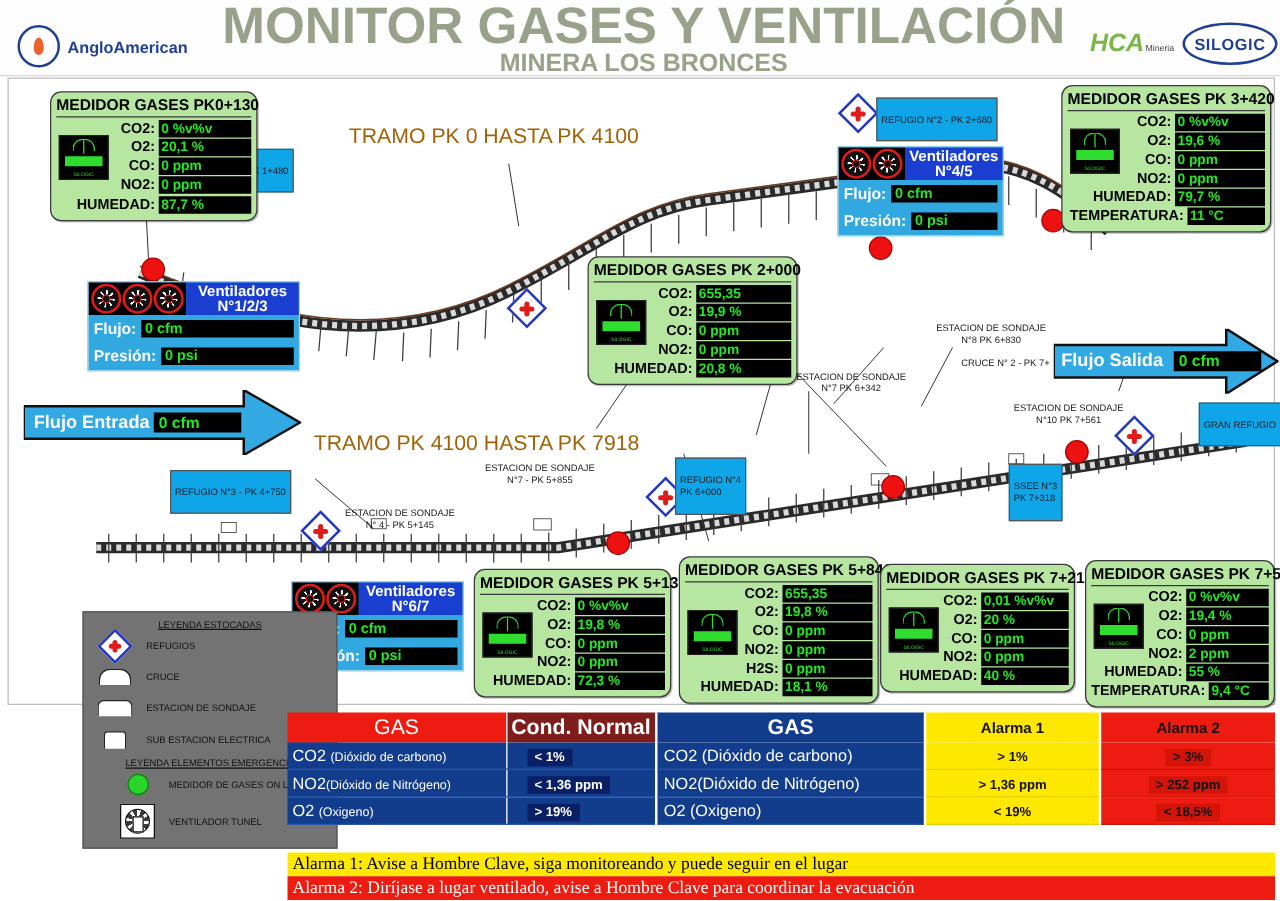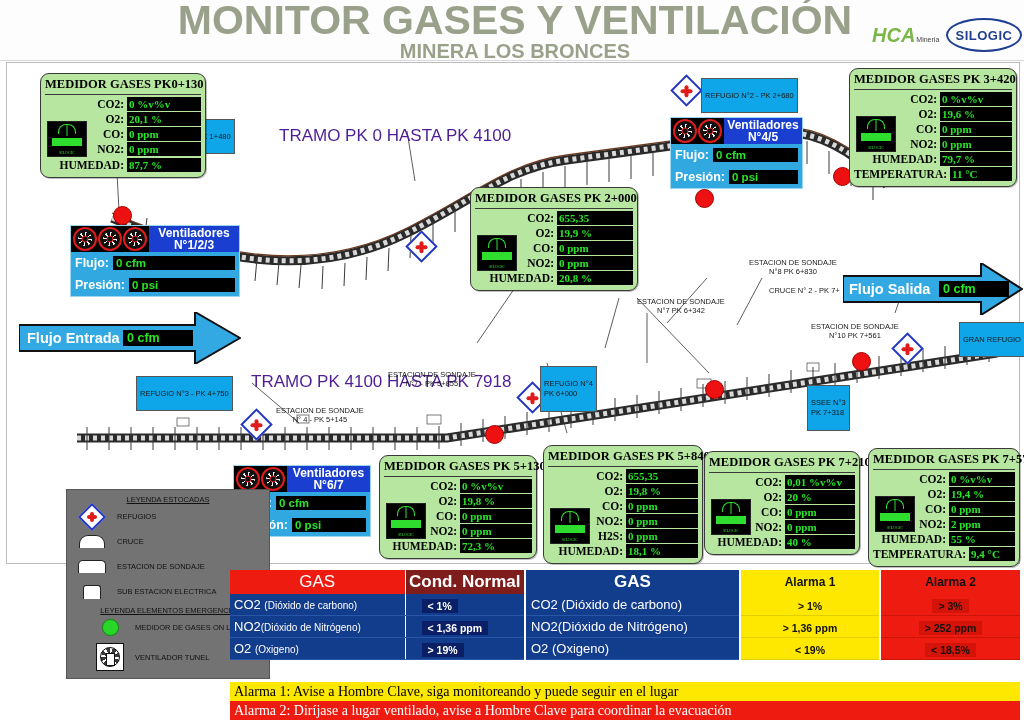--- a/index.html
+++ b/index.html
@@ -27,28 +27,28 @@
   .logo-hca .sub{font-size:7px;color:#444;font-style:normal;font-weight:normal;margin-left:1px;}
   .logo-silogic{position:absolute;left:946px;top:18px;width:72px;height:30px;border:2px solid #1f3f92;border-radius:50%;
     display:flex;align-items:center;justify-content:center;background:#fff;}
   .logo-silogic span{font-size:13px;font-weight:bold;color:#1f3f92;letter-spacing:.5px;}
 
   
   .canvas{position:absolute;left:6px;top:62px;width:1012px;height:500px;border:1px solid #bcbcbc;background:#fff;}
   svg.track{position:absolute;left:0;top:0;width:1012px;height:500px;}
 
   
-  .tramo{position:absolute;font-size:17px;color:#4c1d95;font-weight:normal;white-space:nowrap;margin-top:27px;}
+  .tramo{position:absolute;font-size:17px;color:#a16207;font-weight:normal;white-space:nowrap;}
 
   
   .meter{position:absolute;background:#b6e6a0;border:1px solid #3a3a3a;border-radius:9px;
-    box-shadow:1px 1px 0 rgba(0,0,0,.25);padding:2px 4px 4px 4px;box-sizing:border-box;font-family:Liberation Serif, serif;}
+    box-shadow:1px 1px 0 rgba(0,0,0,.25);padding:2px 4px 4px 4px;box-sizing:border-box;}
   .meter .mtitle{font-size:12.5px;font-weight:bold;color:#000;text-align:center;
     border-bottom:1px solid #3a3a3a;padding:1px 0 2px 0;margin-bottom:2px;white-space:nowrap;}
-  .meter .mbody{display:flex;align-items:flex-end;gap:1px;}
+  .meter .mbody{display:flex;align-items:center;gap:1px;}
   .sensor-ico{width:38px;height:34px;background:#000;border:1px solid #222;flex:0 0 auto;
     position:relative;margin-left:2px;}
   .sensor-ico .ant{position:absolute;left:50%;top:3px;width:1px;height:11px;background:#2fdd2f;transform:translateX(-50%);}
   .sensor-ico .wv{position:absolute;top:2px;left:50%;width:16px;height:9px;transform:translateX(-50%);
      border:1px solid #2fdd2f;border-bottom:none;border-radius:8px 8px 0 0;}
   .sensor-ico .bar{position:absolute;left:4px;right:4px;top:16px;height:8px;background:#2fdd2f;}
   .sensor-ico .lbl{position:absolute;left:0;right:0;bottom:1px;text-align:center;font-size:4px;color:#2fdd2f;}
   .rows{flex:1 1 auto;}
   .mrow{display:flex;align-items:center;justify-content:flex-end;margin-bottom:1px;}
   .mrow .k{font-size:11.5px;font-weight:bold;color:#000;text-align:right;white-space:nowrap;padding-right:3px;}
@@ -148,20 +148,26 @@
     font-size:14px;padding-left:4px;box-sizing:border-box;white-space:nowrap;font-family:Liberation Serif, serif;}
   .alarm1{top:682px;background:#ffe800;color:#000;}
   .alarm2{top:701px;background:#ee1b11;color:#fff;}
 </style>
 </head>
 <body>
 
 <div id="stage">
 
   <div class="header">
+    <div class="logo-anglo">
+      <div class="mark">
+          <i></i>
+        </div>
+      <div class="txt">AngloAmerican</div>
+    </div>
     <div class="hdr-title">MONITOR GASES Y VENTILACIÓN</div>
     <div class="hdr-sub">MINERA LOS BRONCES</div>
     <div class="logo-hca">
       <span>HCA</span><span class="sub">Mineria</span>
     </div>
     <div class="logo-silogic">
       <span>SILOGIC</span>
     </div>
   </div>
 
@@ -343,21 +349,21 @@
     </div>
     <div class="callout plain" style="left:269px;top:343px;">
       <div>ESTACION DE SONDAJE</div>
       <div>N° 4 - PK 5+145</div>
     </div>
     <div class="callout plain" style="left:381px;top:307px;">
       <div>ESTACION DE SONDAJE</div>
       <div>N°7 - PK 5+855</div>
     </div>
     <div class="callout plain" style="left:762px;top:223px;">CRUCE N° 2 - PK 7+</div>
-    <div class="callout boxed" style="left:800px;top:322px;line-height:10px;">
+    <div class="callout boxed" style="left:800px;top:308px;line-height:10px;">
       <div>SSEE N°3</div>
       <div>PK 7+318</div>
     </div>
 
     <div class="meter" style="left:33px;top:10px;width:166px;">
       <div class="mtitle">MEDIDOR GASES PK0+130</div>
       <div class="mbody">
         <div class="sensor-ico">
           <div class="wv"></div>
             <div class="ant"></div>
@@ -420,21 +426,21 @@
       <div class="mrow">
           <span class="k">HUMEDAD:</span>
           <span class="v" style="width:72px">79,7 %</span>
         </div>
       <div class="mrow">
           <span class="k">TEMPERATURA:</span>
           <span class="v" style="width:62px">11 °C</span>
         </div>
     </div>
 
-    <div class="meter" style="left:463px;top:124px;width:168px;">
+    <div class="meter" style="left:463px;top:142px;width:168px;">
       <div class="mtitle">MEDIDOR GASES PK 2+000</div>
       <div class="mbody">
         <div class="sensor-ico">
           <div class="wv"></div>
             <div class="ant"></div>
             <div class="bar"></div>
             <div class="lbl">SILOGIC</div>
         </div>
         <div class="rows">
           <div class="mrow">

